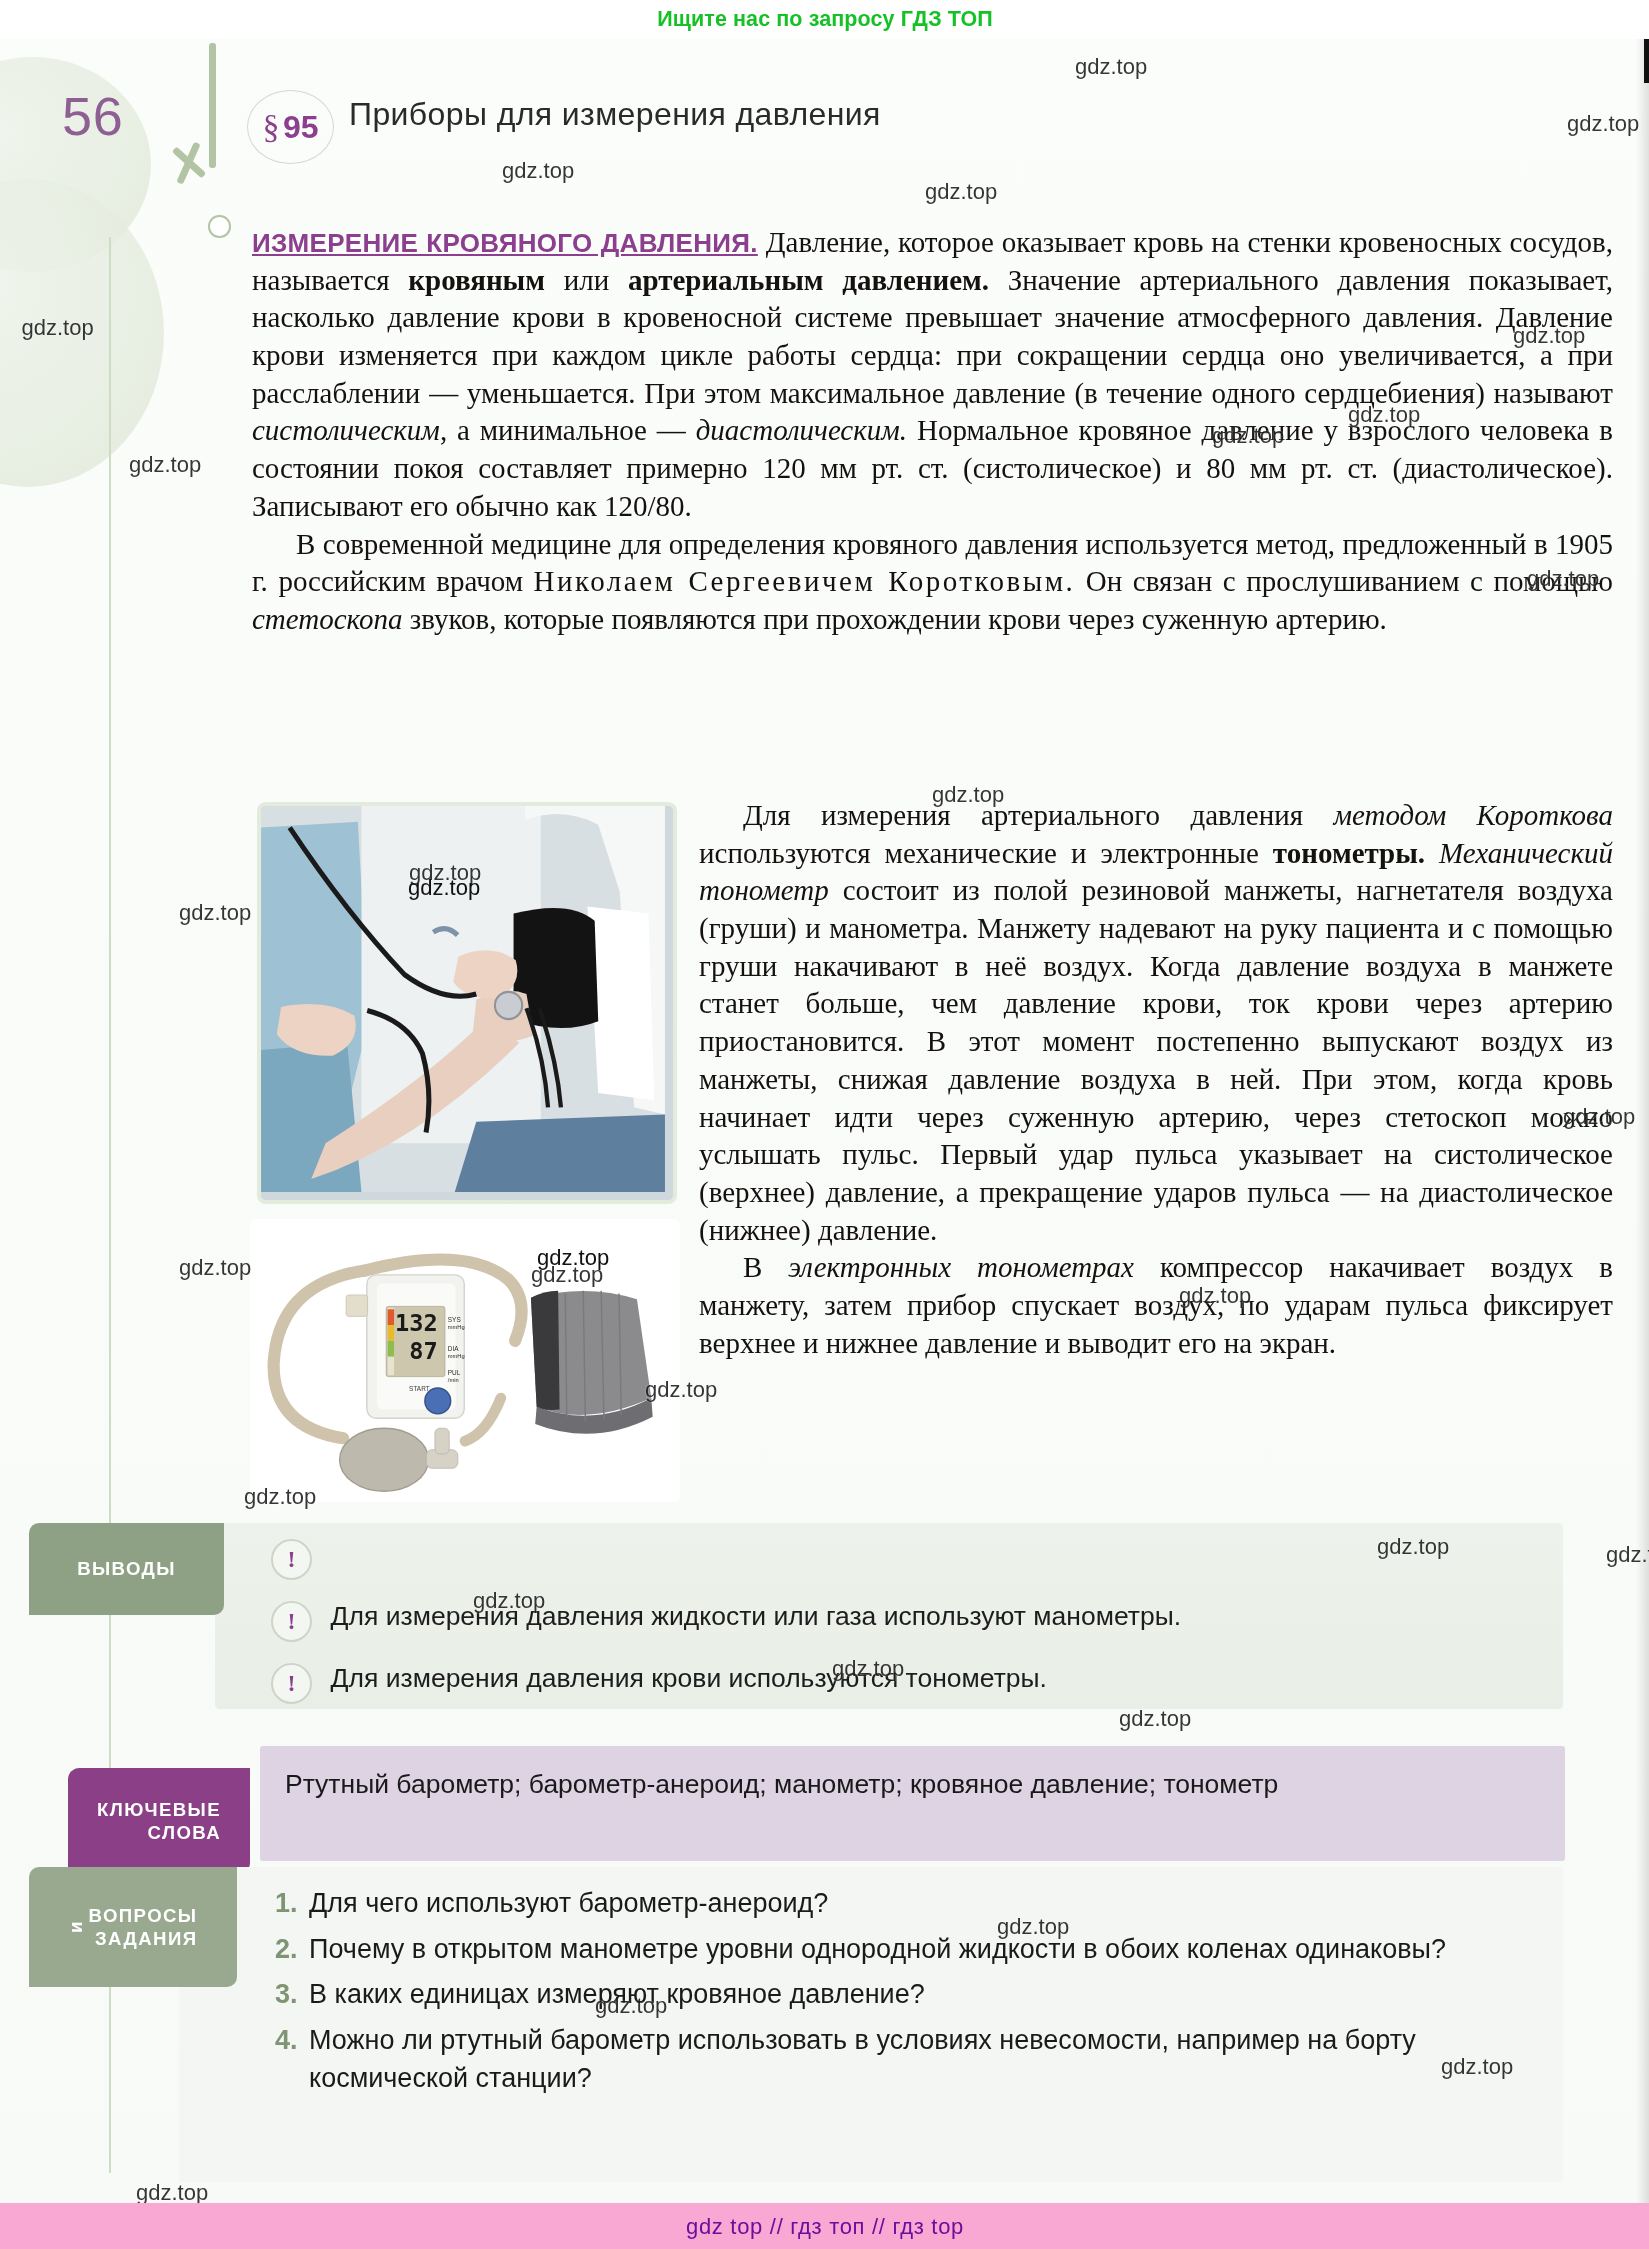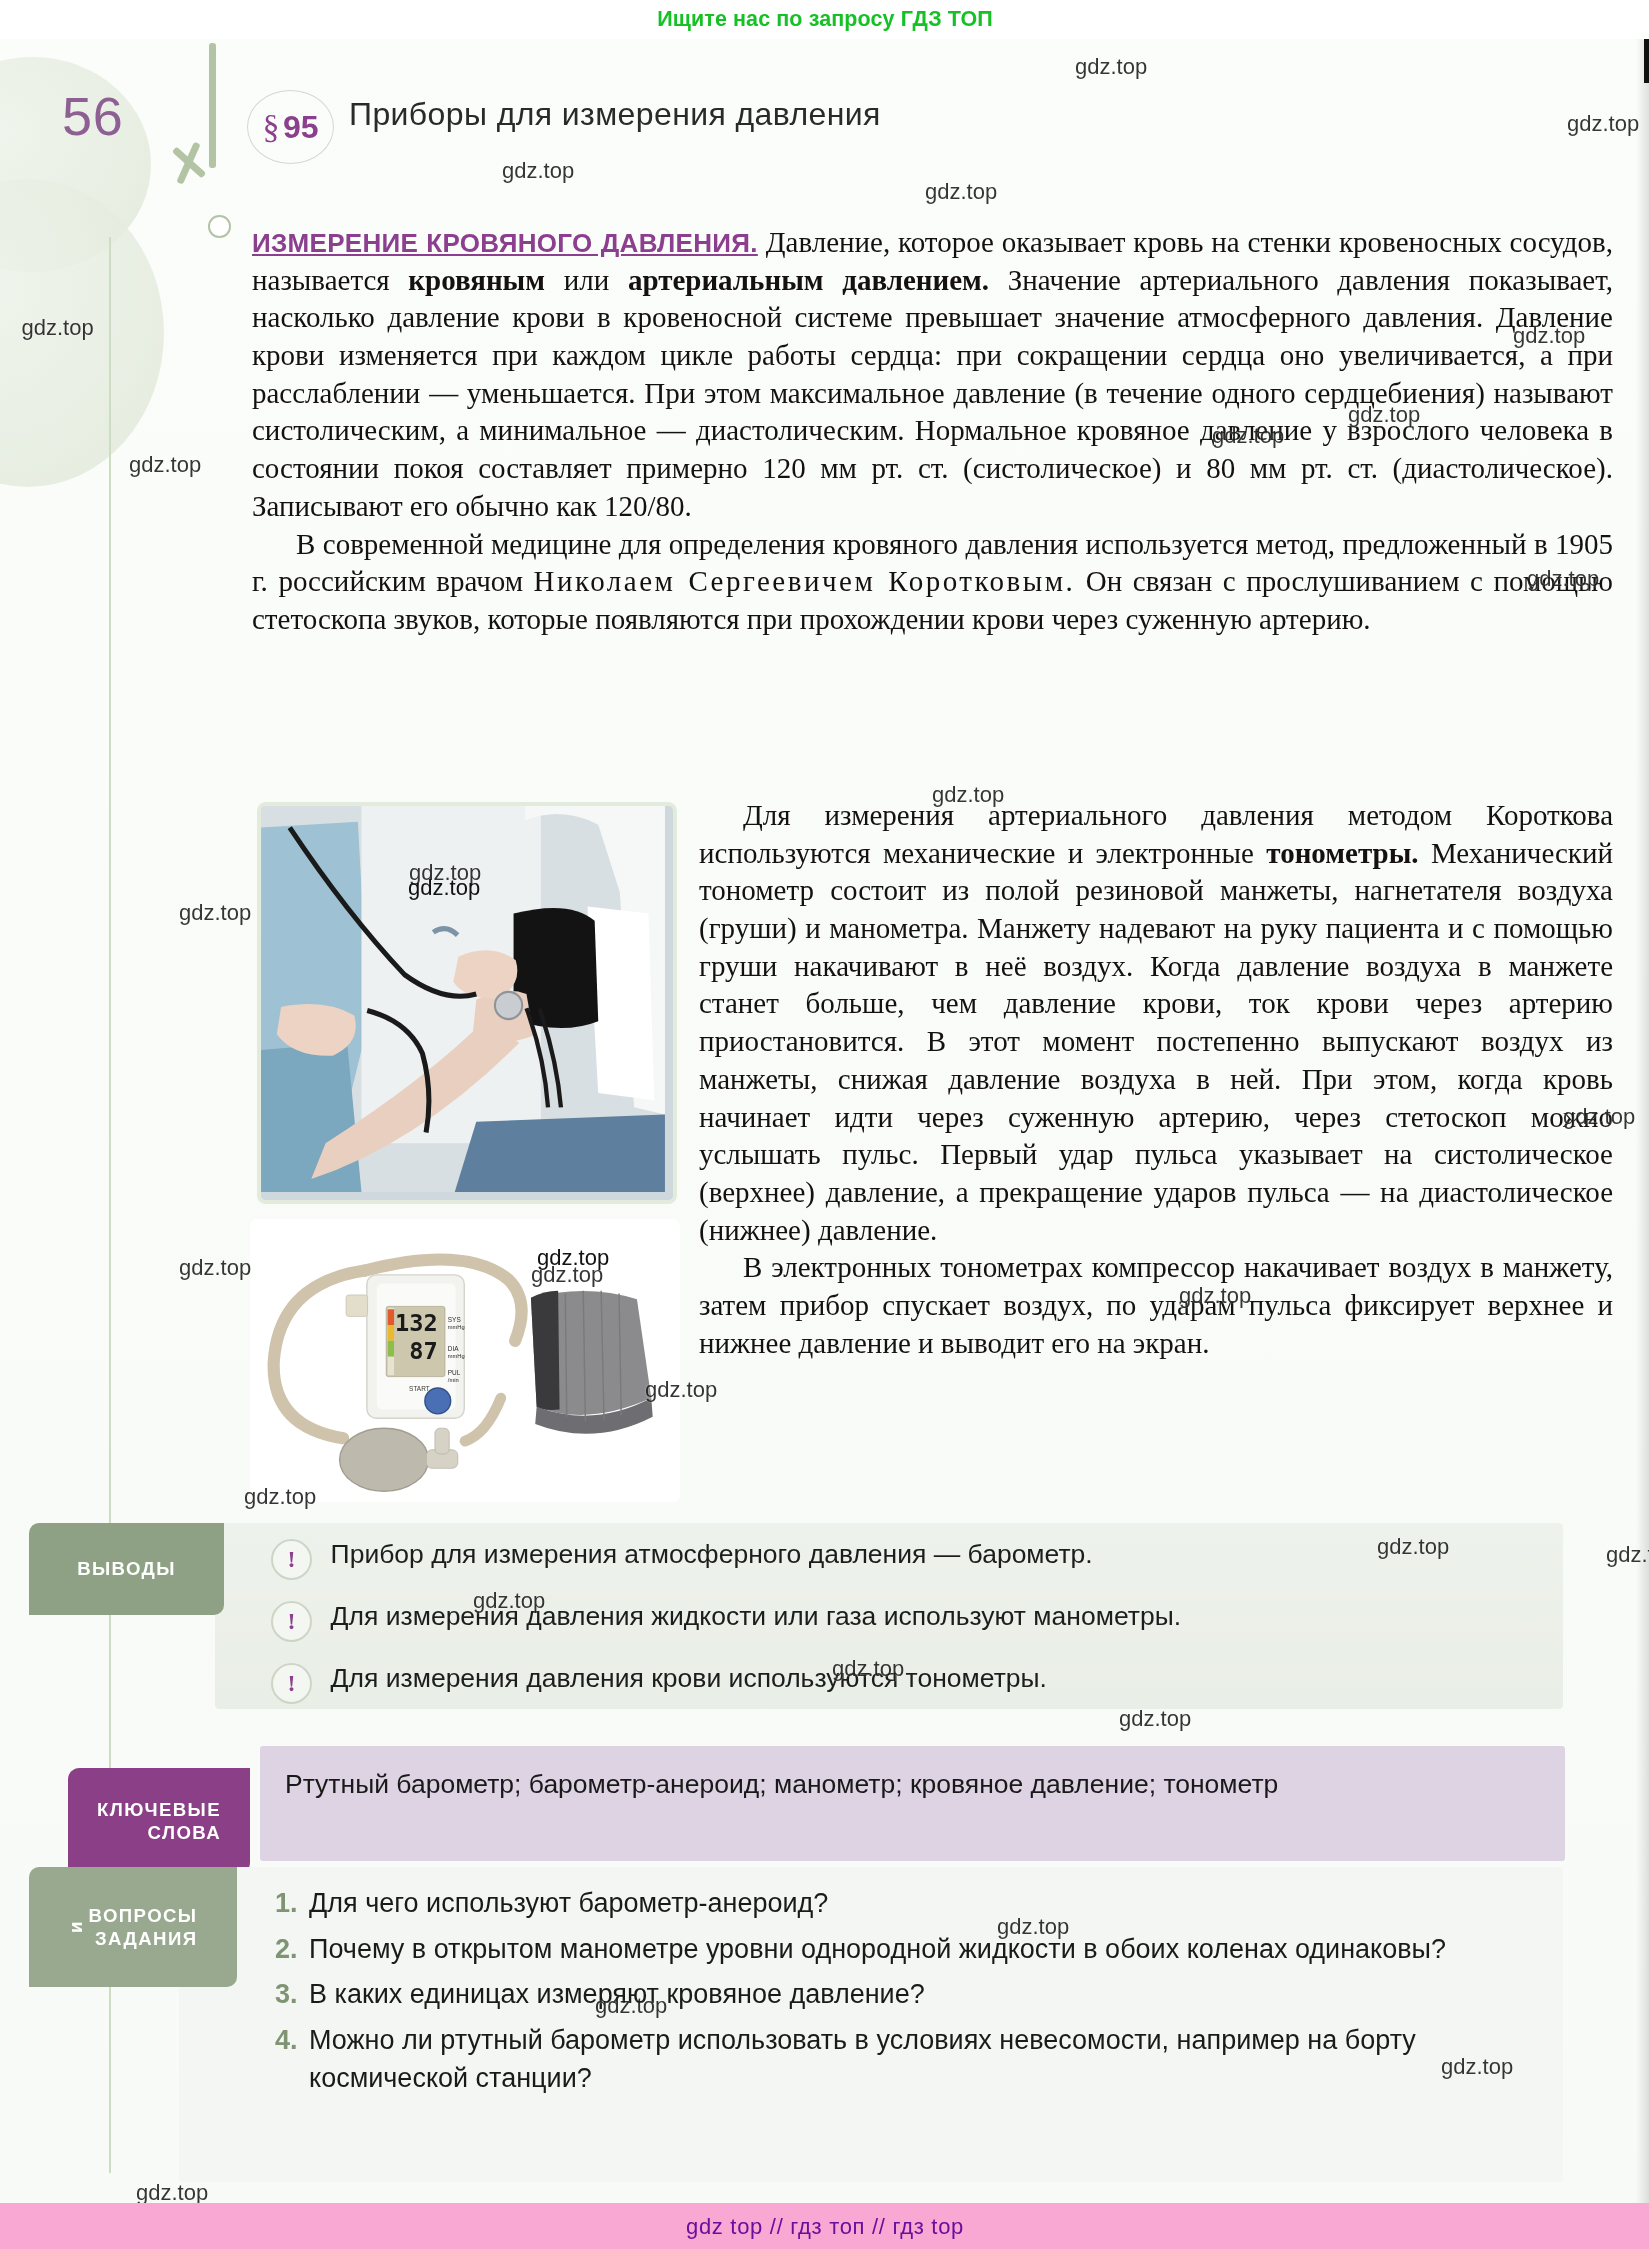--- a/index.html
+++ b/index.html
@@ -79,21 +79,21 @@
     -webkit-hyphens:none;hyphens:none;
   }
   #para-top{left:252px;top:224px;width:1361px;}
   #para-top p{margin:0;text-indent:0;}
   #para-top p + p{text-indent:44px;}
   .lead{
     color:#8b3f8e;font-weight:700;letter-spacing:0.3px;
     font-family:"Liberation Sans", sans-serif;font-size:26px;text-decoration:underline;
   }
   .b{font-weight:700;}
-  .i{margin-top:28px;}
+  .i{font-style:italic;margin-top:28px;}
   .sp{letter-spacing:2.5px;}
   #para-right{left:699px;top:797px;width:914px;}
   #para-right p{margin:0;text-indent:44px;}
   
   .photo{
     position:absolute;border-radius:7.2px;overflow:hidden;
   }
   #photo-bp{
     left:257px;top:802px;width:412px;height:394px;
     border:4.3px solid #e3ecdc;border-radius:8.6px;
@@ -288,21 +288,20 @@
     <p><span>Для измерения артериального давления </span><span class="i">методом Короткова</span><span> используются механические и электронные </span><span class="b">тонометры.</span><span class="i"> Механический тонометр</span><span> состоит из полой резиновой манжеты, нагнетателя воздуха (груши) и манометра. Манжету надевают на руку пациента и с помощью груши накачивают в неё воздух. Когда давление воздуха в манжете станет больше, чем давление крови, ток крови через артерию приостановится. В этот момент постепенно выпускают воздух из манжеты, снижая давление воздуха в ней. При этом, когда кровь начинает идти через суженную артерию, через стетоскоп можно услышать пульс. Первый удар пульса указывает на систолическое (верхнее) давление, а прекращение ударов пульса — на диастолическое (нижнее) давление.</span></p>
     <p><span>В </span><span class="i">электронных тонометрах</span><span> компрессор накачивает воздух в манжету, затем прибор спускает воздух, по ударам пульса фиксирует верхнее и нижнее давление и выводит его на экран.</span></p>
   </div>
 
   <div class="callout" id="vyvody-panel"></div>
   <div class="tab" id="vyvody-tab">
     <span>ВЫВОДЫ</span>
   </div>
   <div class="vyvody-row" style="left:271px;top:1539px;">
     <span class="bang">!</span>
-    <span>Прибор для измерения атмосферного давления — барометр.</span>
   </div>
   <div class="vyvody-row" style="left:271px;top:1601px;">
     <span class="bang">!</span>
     <span>Для измерения давления жидкости или газа используют манометры.</span>
   </div>
   <div class="vyvody-row" style="left:271px;top:1663px;">
     <span class="bang">!</span>
     <span>Для измерения давления крови используются тонометры.</span>
   </div>
 

